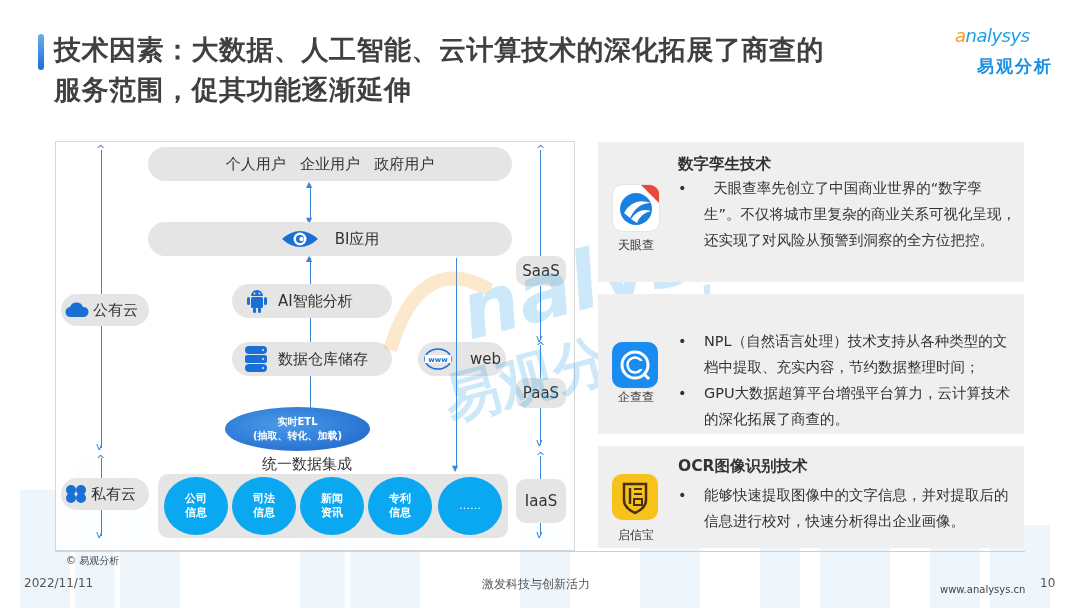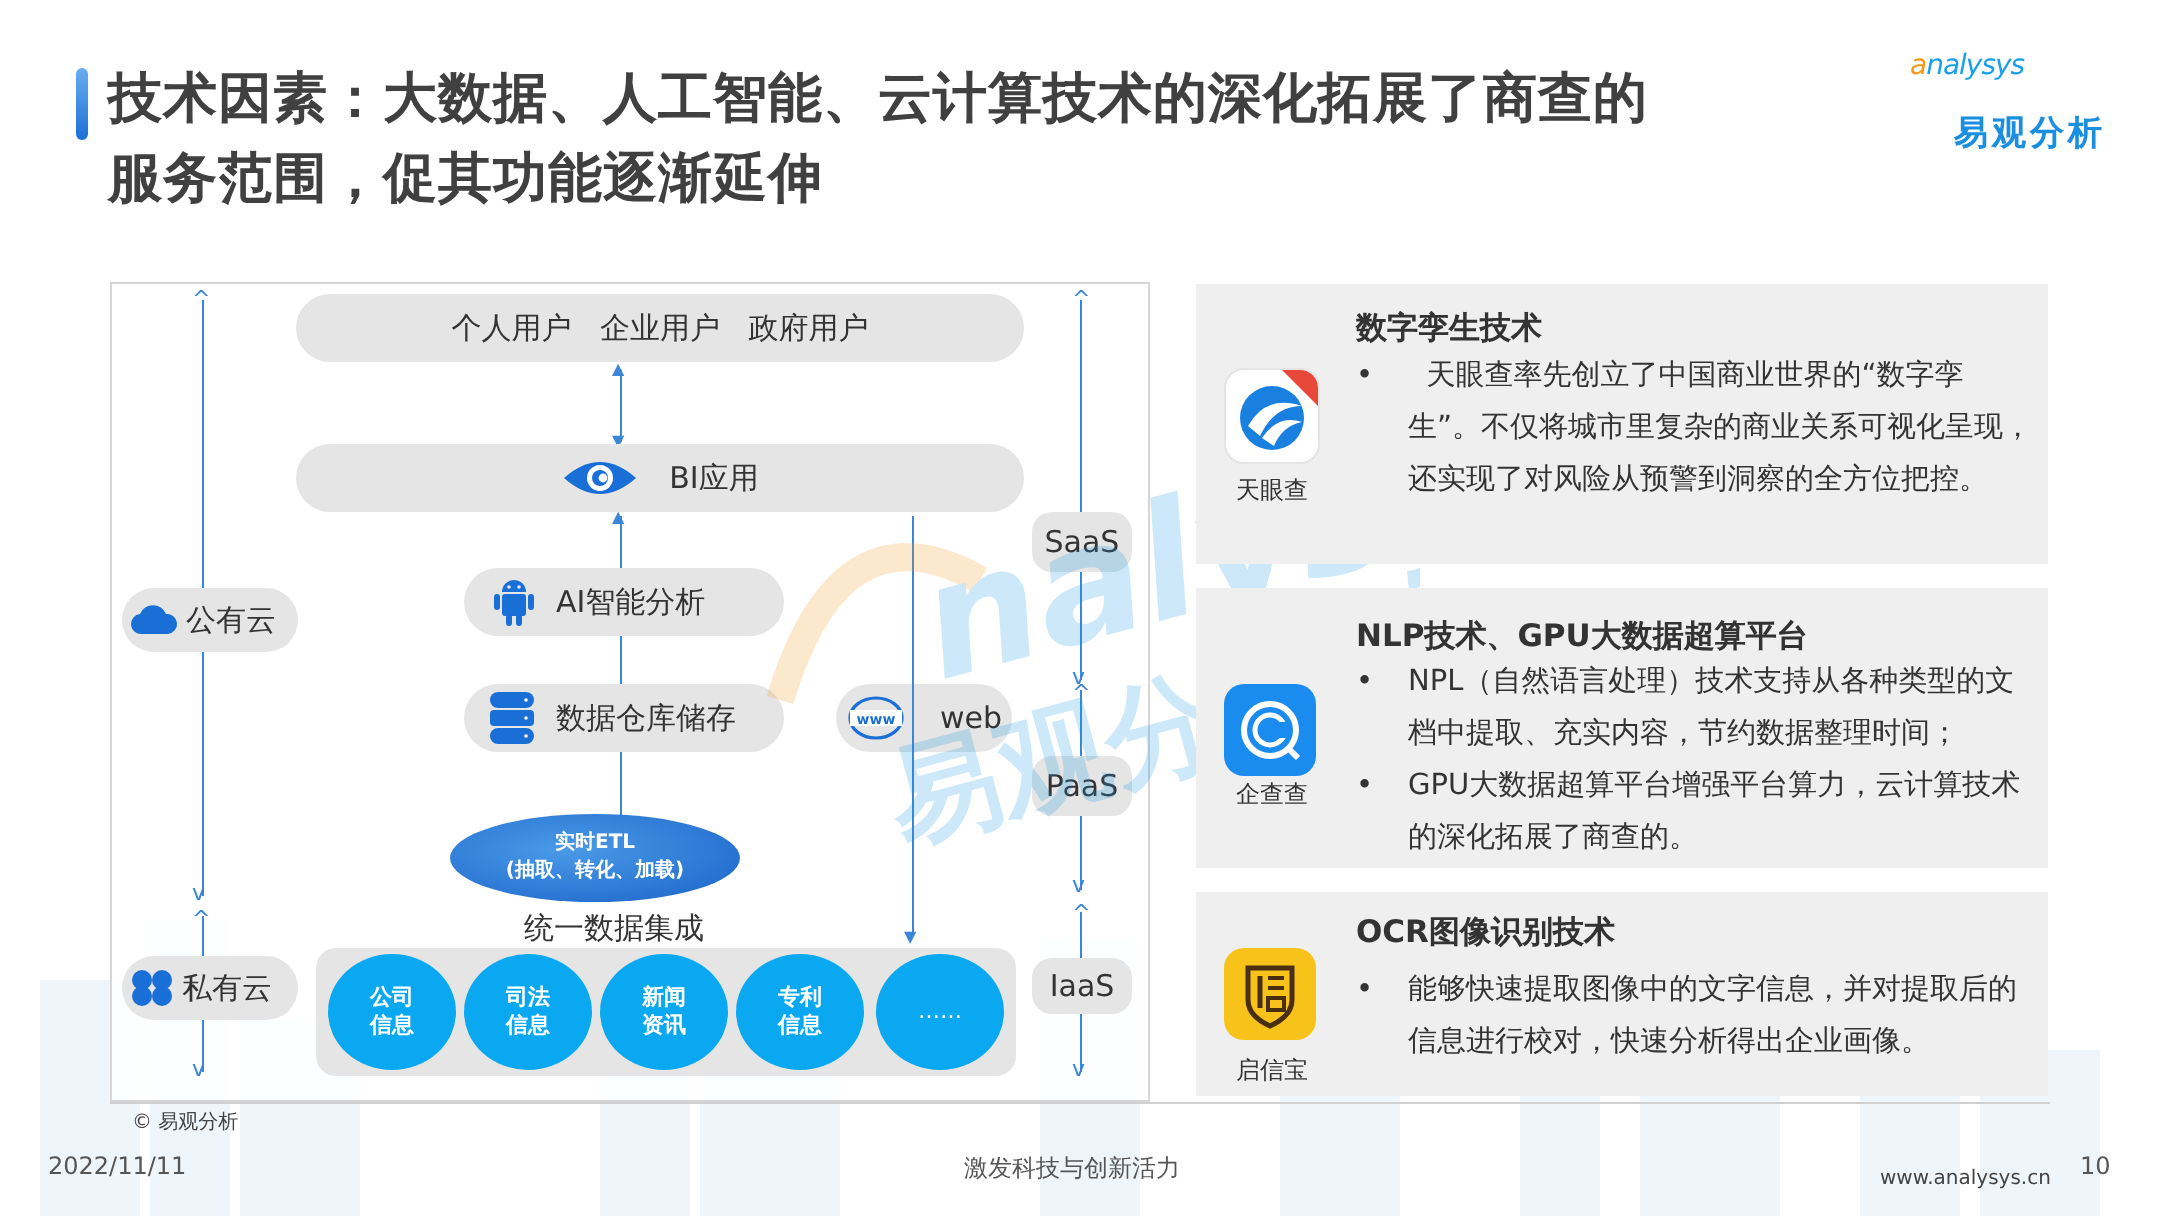--- a/index.html
+++ b/index.html
@@ -12,21 +12,21 @@
   .bg-city { position:absolute; left:0; top:430px; width:1080px; height:178px; pointer-events:none; }
   .abs { position:absolute; }
 
   
   .title-bar { position:absolute; left:38px; top:34px; width:6px; height:36px; border-radius:3px;
     background:linear-gradient(#6aaef0,#1a6fd6); }
   .title { position:absolute; left:54px; top:30px; width:880px; font-size:27px; font-weight:bold; color:#404040; line-height:40px; letter-spacing:0.5px; }
 
   
   .logo { position:absolute; left:955px; top:25px; width:110px; height:60px; }
-  .logo-en { position:absolute; left:0; top:0; font-size:14px; font-style:italic; color:#1aa0e8; font-family:"DejaVu Sans",sans-serif; letter-spacing:-0.5px; }
+  .logo-en { position:absolute; left:0; top:0; font-size:18px; font-style:italic; color:#1aa0e8; font-family:"DejaVu Sans",sans-serif; letter-spacing:-0.5px; }
   .logo-en .a { color:#f39a1e; }
   .logo-cn { position:absolute; left:22px; top:30px; font-size:17px; font-weight:bold; color:#1a8fe0; letter-spacing:2px; }
 
   
   .frame { position:absolute; left:55px; top:141px; width:518px; height:408px; border:1px solid #d6d6d6; background:rgba(255,255,255,0.85); }
   .pill { position:absolute; background:#e5e5e5; border-radius:18px; display:flex; align-items:center; font-size:15px; color:#333; }
   .pill.center { justify-content:center; }
   .vline { position:absolute; width:0; border-left:1.5px solid #3a86d8; }
   .chev { position:absolute; font-size:11px; color:#3a86d8; line-height:10px; }
 
@@ -210,21 +210,21 @@
 <div class="vline" style="left:540px;top:456px;height:80px;border-left-width:1px;"></div>
 <div class="chev" style="left:536px;top:452px;">^</div>
 <div class="chev" style="left:536px;top:530px;">v</div>
 
 <div class="pill center" style="left:516px;top:256px;width:50px;height:30px;border-radius:10px;">
     <span>SaaS</span>
   </div>
 <div class="pill center" style="left:516px;top:378px;width:50px;height:30px;border-radius:10px;">
     <span>PaaS</span>
   </div>
-<div class="pill center" style="left:516px;top:479px;width:50px;height:28px;border-radius:10px;justify-content:center;">
+<div class="pill center" style="left:516px;top:479px;width:50px;height:44px;border-radius:10px;justify-content:center;">
     <span>IaaS</span>
   </div>
 
 <div class="watermark" style="left:380px;top:230px;">
   <svg width="330" height="200" viewBox="0 0 330 200">
     <path d="M10 120 Q40 20 110 60" fill="none" stroke="#f39a1e" stroke-width="14"></path>
     <text x="90" y="110" font-size="80" font-weight="bold" fill="#1a9ae8" font-style="italic" font-family="DejaVu Sans, sans-serif" transform="rotate(-15 90 110)">nalysys</text>
     <text x="70" y="190" font-size="56" font-weight="bold" fill="#1a9ae8" font-family="DejaVu Sans, sans-serif" transform="rotate(-15 70 190)">易观分析</text>
   </svg>
 </div>
@@ -242,21 +242,20 @@
   <div class="app-label" style="top:95px;">天眼查</div>
   <div class="card-body" style="top:33px;">
     <div class="bullet-row">
         <span class="dot">•</span>
         <span style="white-space:pre-wrap;">  天眼查率先创立了中国商业世界的“数字孪生”。不仅将城市里复杂的商业关系可视化呈现，还实现了对风险从预警到洞察的全方位把控。</span>
       </div>
   </div>
 </div>
 
 <div class="card" style="top:294px;height:140px;">
-  <div class="card-title" style="top:14px;">NLP技术、GPU大数据超算平台</div>
   <div class="app-icon" style="top:48px;background:#1a8cf0;">
     <svg width="46" height="46" viewBox="0 0 46 46">
         <circle cx="23" cy="23" r="13" fill="none" stroke="#fff" stroke-width="3"></circle>
         <circle cx="23" cy="23" r="7.5" fill="none" stroke="#fff" stroke-width="2.5"></circle>
         <rect x="23" y="19" width="10" height="8" fill="#1a8cf0"></rect>
         <path d="M32 32 L37 37" stroke="#fff" stroke-width="3"></path>
       </svg>
   </div>
   <div class="app-label" style="top:95px;">企查查</div>
   <div class="card-body" style="top:34px;">

